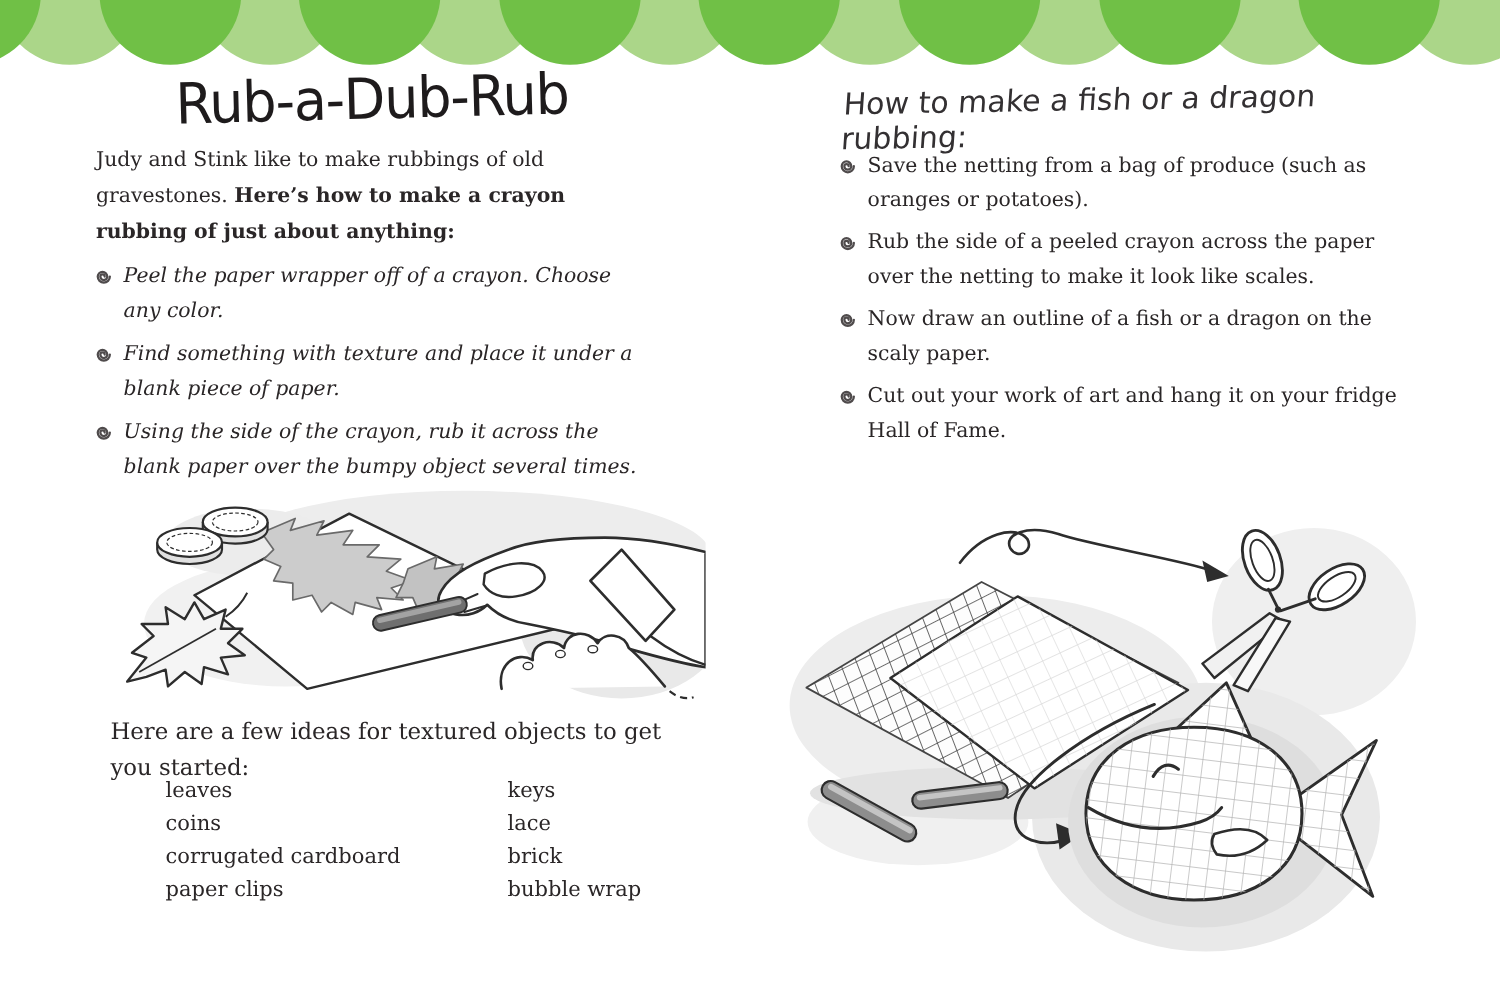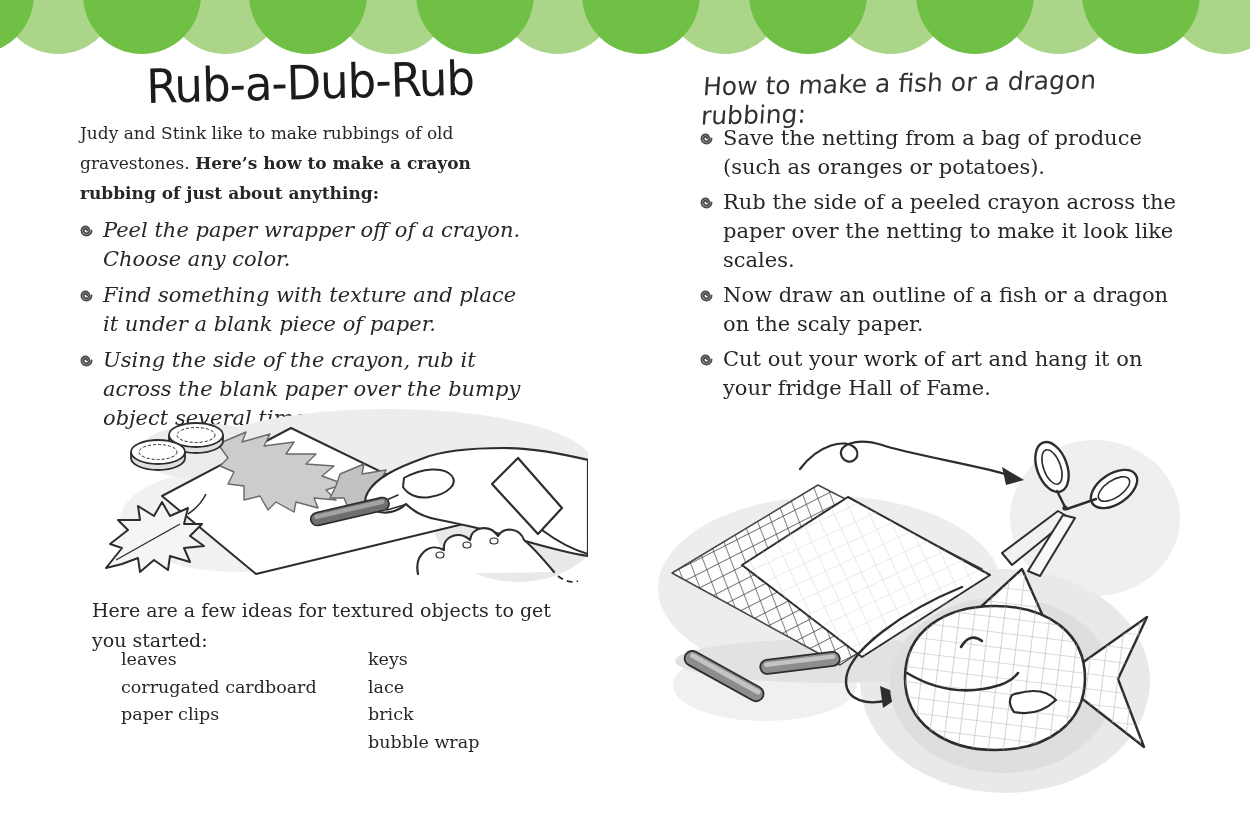--- a/index.html
+++ b/index.html
@@ -25,32 +25,32 @@
          transform:rotate(-1.5deg) scaleY(1.05);}
   .right-heading{position:absolute;left:702px;top:68px;width:500px;margin:0;
          font-family:"DejaVu Sans", sans-serif;font-weight:400;font-size:25px;
          color:#333032;transform:rotate(-1deg) skewX(-5deg);letter-spacing:0px;}
 
   
   .intro{position:absolute;left:80px;top:118px;width:440px;margin:0;
          font-size:17px;line-height:30px;}
   .intro strong{font-weight:bold;}
   .bullets{list-style:none;margin:0;padding:0;position:absolute;
-           font-size:21px;}
+           font-size:17px;}
   .bullets li{position:relative;padding-left:23px;}
   .bullets-left{left:80px;top:216px;width:453px;}
   .bullets-left li{line-height:29px;margin-bottom:7px;max-width:430px;font-style:italic;}
   .bullets-right{left:700px;top:124px;width:478px;}
   .bullets-right li{line-height:29px;margin-bottom:6px;max-width:455px;}
   .spiral{position:absolute;left:0;top:8px;width:13px;height:13px;}
   .spiral svg{display:block;width:13px;height:13px;}
 
   .ideas-intro{position:absolute;left:80px;top:583px;width:480px;margin:12px;
                font-size:19px;line-height:30px;}
-  .ideas-grid{position:absolute;left:121px;top:646px;width:440px;display:flex;}
+  .ideas-grid{position:absolute;left:138px;top:646px;width:440px;display:flex;gap:38px;}
   .ideas-grid ul{list-style:none;margin:0;padding:0;font-size:17.5px;line-height:27.5px;}
   .ideas-col1{width:247px;}
   .ideas-col2{flex:1;}
 
   
   .illus{position:absolute;}
   .illus-left{left:88px;top:402px;width:500px;height:192px;}
   .illus-right{left:650px;top:423px;width:548px;height:388px;}
 </style>
 </head>
@@ -158,20 +158,21 @@
       <path d="M470,174 q10,8 20,5" fill="none" stroke="#2d2d2d" stroke-width="1.8" stroke-dasharray="6,4"></path>
     </g>
   </svg>
 
   <p class="ideas-intro">Here are a few ideas for textured objects to get you started:</p>
 
   <div class="ideas-grid">
     <ul class="ideas-col1">
 
     <li>leaves</li>
+        <li>coins</li>
         <li>corrugated cardboard</li>
         <li>paper clips</li>
       </ul>
     <ul class="ideas-col2">
 
     <li>keys</li>
         <li>lace</li>
         <li>brick</li>
         <li>bubble wrap</li>
       </ul>

